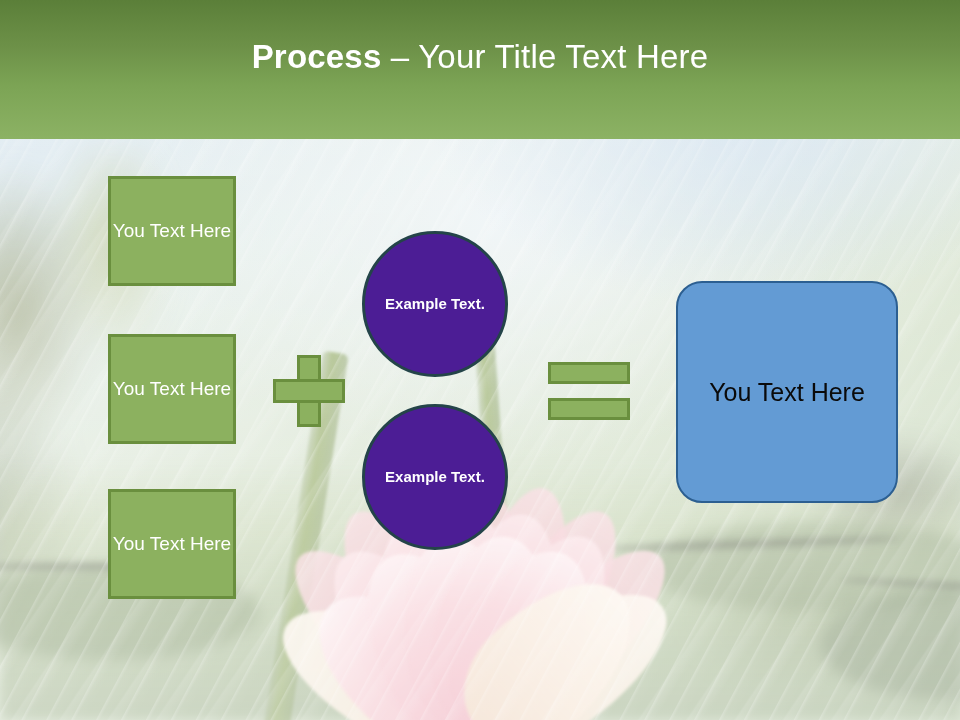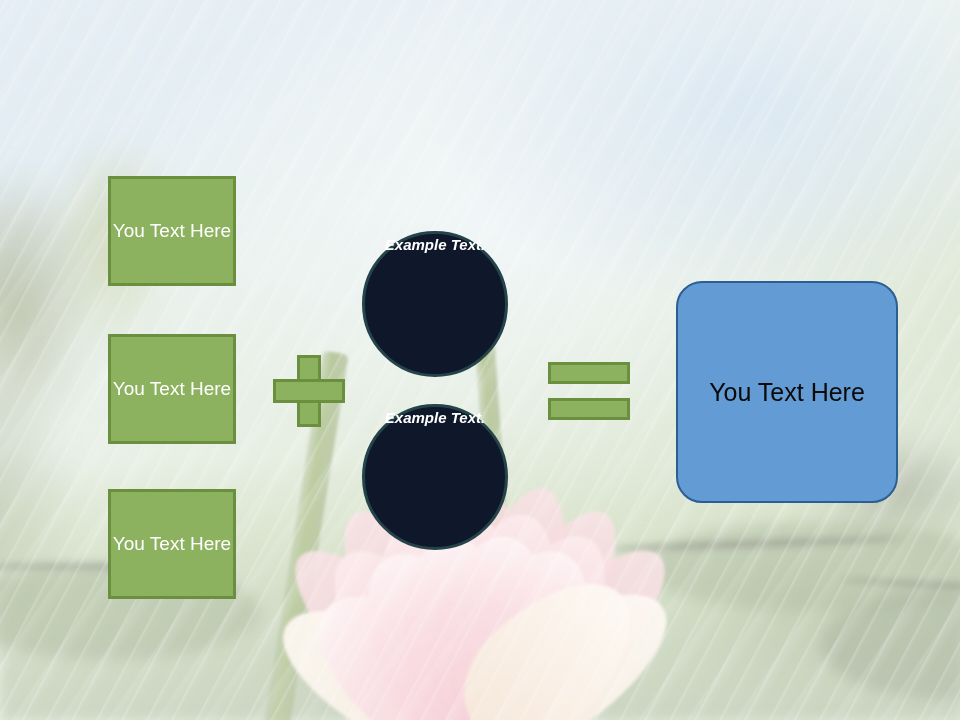--- a/index.html
+++ b/index.html
@@ -261,29 +261,29 @@
     background: #8cb15f;
     border: 3px solid #6a8f3e;
   }
   .eq-bar.top    { top: 0; }
   .eq-bar.bottom { top: 36px; }
 
   .teal-circle {
     position: absolute;
     width: 146px; height: 146px;
     border-radius: 50%;
-    background: #0f172a;
+    background: #4c1d95;
     border: 3px solid #244449;
     display: flex;
+    align-items: center;
     justify-content: center;
     text-align: center;
     color: #ffffff;
     font-size: 15px;
     font-weight: bold;
-    font-style: italic;
     line-height: 1.45;
     z-index: 10;
   }
   #teal-circle-1 { left: 362px; top: 231px; }
   #teal-circle-2 { left: 362px; top: 404px; }
 
   .blue-box {
     position: absolute;
     left: 676px; top: 281px;
     width: 222px; height: 222px;
@@ -343,20 +343,25 @@
       <div class="petal front" style="transform: rotate(8deg);"></div>
       <div class="petal front" style="transform: rotate(26deg);"></div>
       <div class="petal front cream" style="transform: rotate(46deg);"></div>
     </div>
 
     <div class="bg-rays"></div>
     <div class="bg-rays2"></div>
     <div class="bg-wash"></div>
   </div>
 
+  <div class="title-banner">
+    <div class="title-text">
+      <span class="bold">Process</span><span class="light"> – </span><span class="light">Your Title Text Here</span>
+    </div>
+  </div>
 
   <div class="green-box" id="green-box-1">
     <span>You Text Here</span>
   </div>
   <div class="green-box" id="green-box-2">
     <span>You Text Here</span>
   </div>
   <div class="green-box" id="green-box-3">
     <span>You Text Here</span>
   </div>

